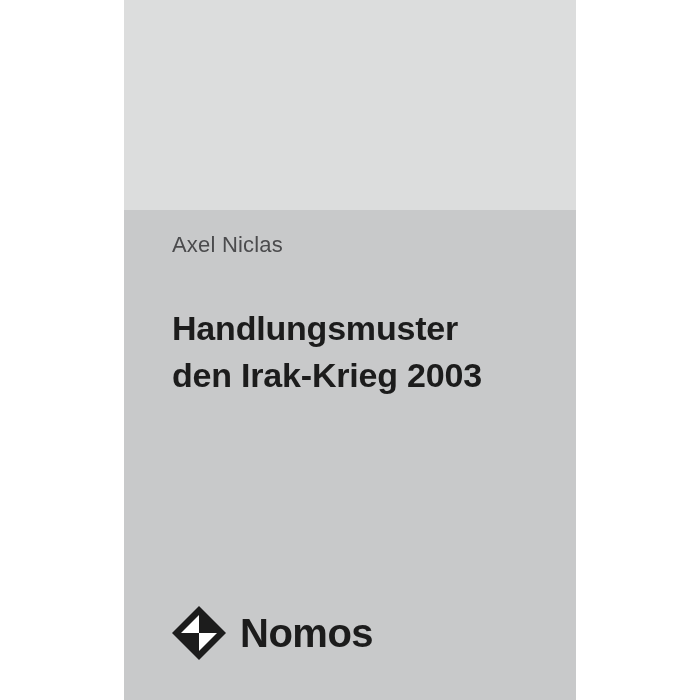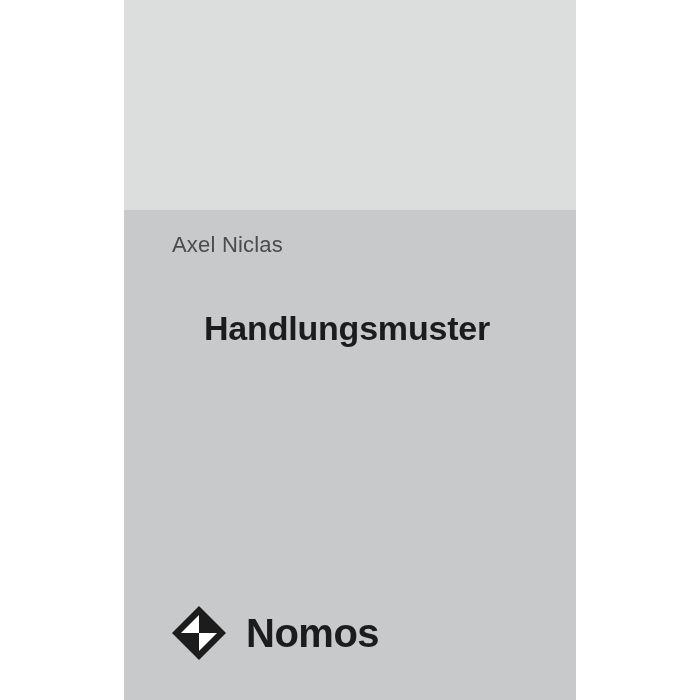--- a/index.html
+++ b/index.html
@@ -64,30 +64,29 @@
   .title {
     position: absolute;
     left: 48px;
     top: 305px;
     width: 380px;
     font-size: 34px;
     line-height: 47px;
     color: #1c1c1c;
     font-weight: 700;
     letter-spacing: -0.2px;
-    margin-left: 32px;
   }
 
   .logo {
     position: absolute;
     left: 48px;
     bottom: 40px;
     display: flex;
     align-items: center;
-    gap: 20px;
+    gap: 14px;
   }
 
   .logo-mark {
     width: 54px;
     height: 54px;
     flex: 0 0 auto;
   }
 
   .logo-text {
     font-size: 40px;
@@ -102,20 +101,21 @@
 
 <div class="cover">
   <div class="book">
     <div class="band-top"></div>
 
     <div class="content">
       <div class="author">Axel Niclas</div>
 
       <div class="title">
         <div>Handlungsmuster</div>
+        <div>den Irak-Krieg 2003</div>
       </div>
 
       <div class="logo">
         <span class="logo-mark">
           <svg viewBox="0 0 54 54" width="54" height="54" aria-hidden="true">
             <polygon points="27,0 54,27 27,54 0,27" fill="#1c1c1c"></polygon>
             <polygon points="27,9 27,27 9,27" fill="#ffffff"></polygon>
             <polygon points="27,27 45,27 27,45" fill="#ffffff"></polygon>
           </svg>
         </span>

